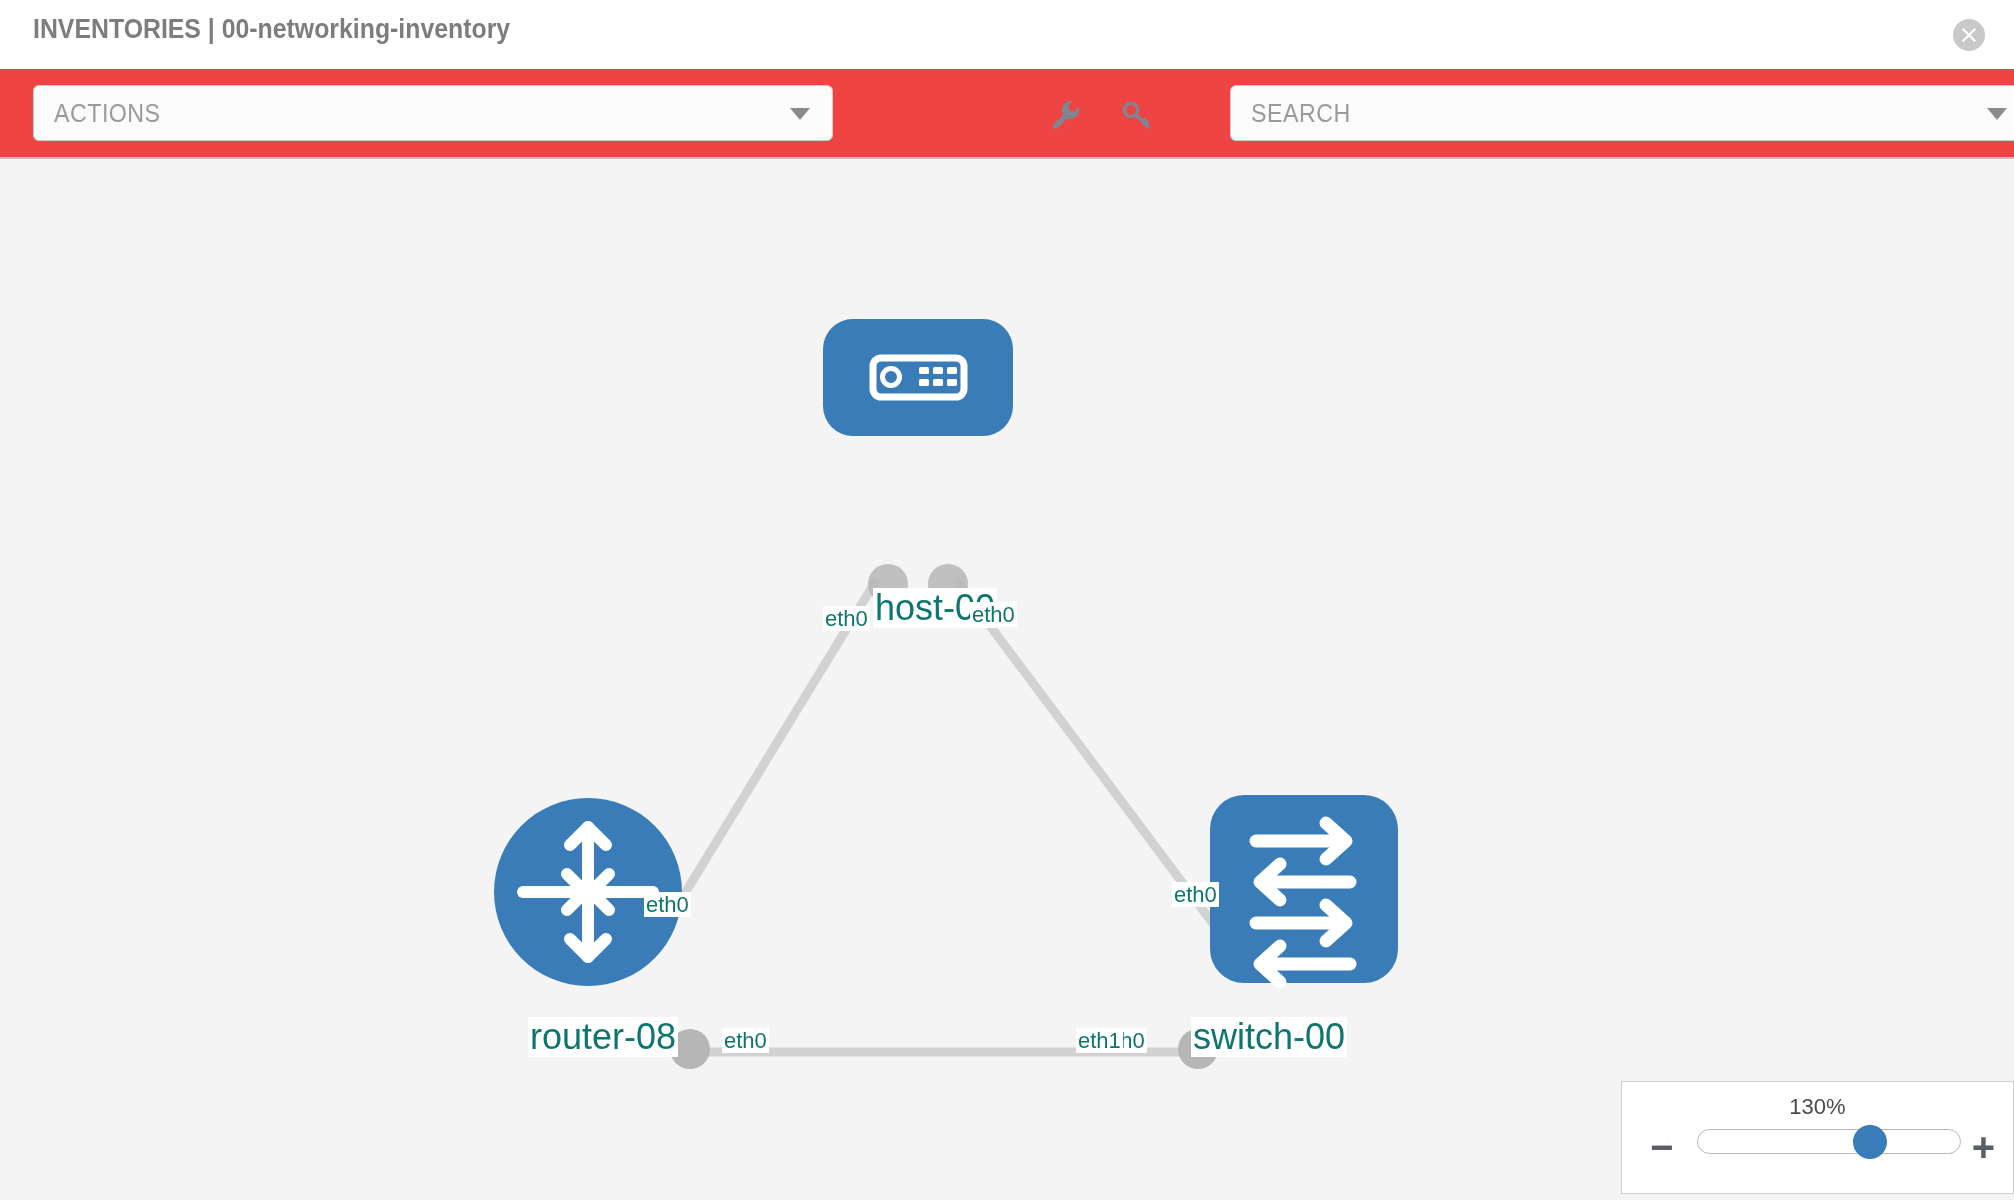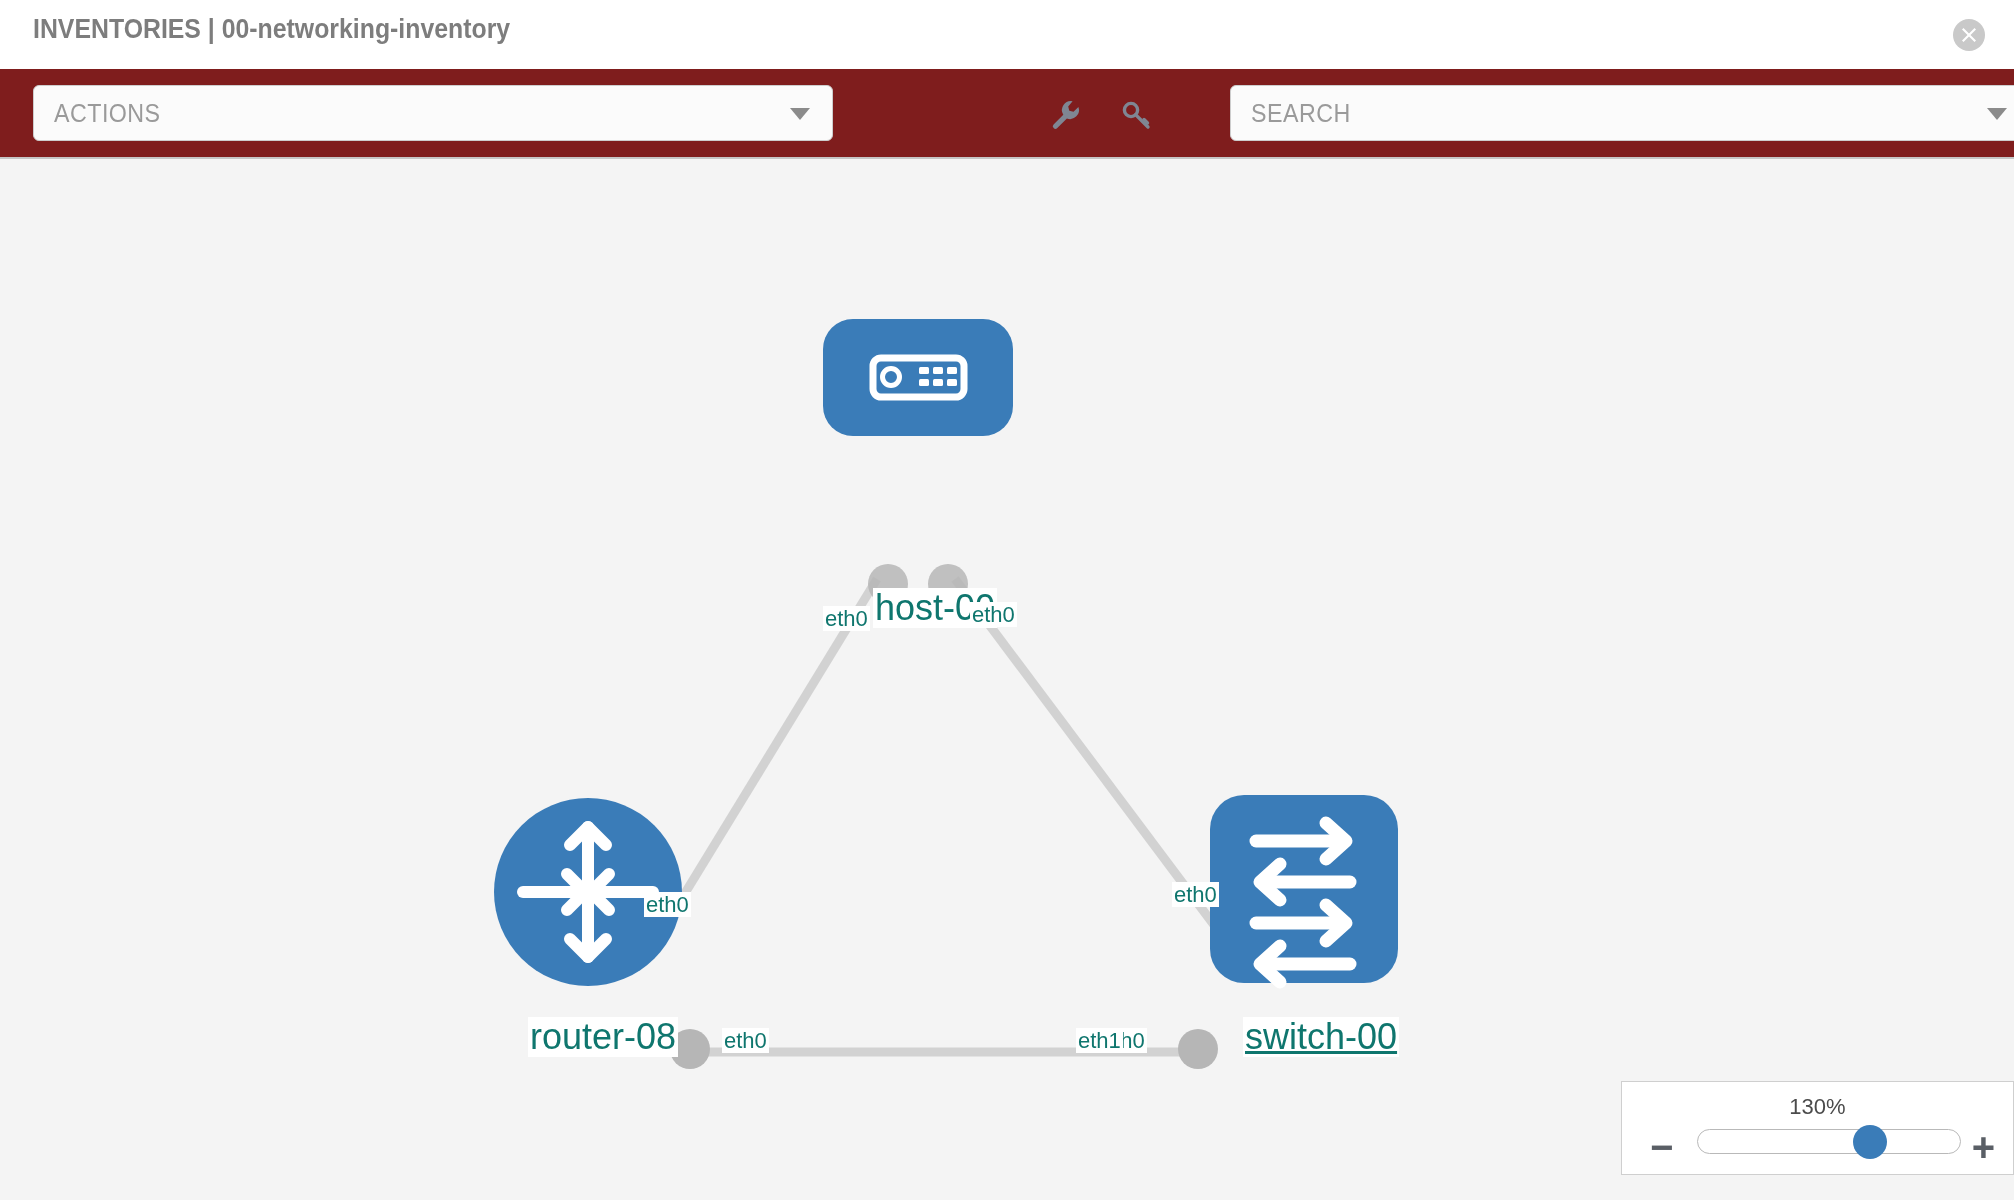--- a/index.html
+++ b/index.html
@@ -41,21 +41,21 @@
     border-radius: 50%;
     background: #c9c9c9;
     cursor: pointer;
   }
   .close-btn svg { display:block; }
 
   
   .toolbar {
     position: absolute; top: 69px; left: 0;
     width: 2014px; height: 90px;
-    background: #7f1d1d;
+    background: #ef4444;
     border-bottom: 2px solid #c6c6c6;
     box-sizing: border-box;
   }
   .select-box {
     position: absolute;
     background: #fbfbfb;
     border: 1px solid #cdcdcd;
     border-radius: 6px;
     box-sizing: border-box;
     cursor: pointer;
@@ -111,21 +111,21 @@
     line-height: 1.05;
     padding: 1px 2px;
   }
   .name-label { font-size: 36px; }
   .if-label   { font-size: 22px; }
 
   
   .zoom-panel {
     position: absolute;
     left: 1621px; top: 1081px;
-    width: 393px; height: 94px;
+    width: 393px; height: 113px;
     background: #ffffff;
     border: 1px solid #cfcfcf;
     box-sizing: border-box;
   }
   .zoom-value {
     position: absolute;
     top: 12px; left: 0; width: 100%;
     text-align: center;
     font-size: 22px;
     color: #4b4b4b;
@@ -270,21 +270,21 @@
 
           <line x1="1350" y1="805" x2="1262" y2="805"></line>
           <polyline points="1280,787 1260,805 1280,823"></polyline>
         </g>
       </g>
 
     </svg>
 
     <div class="node-label name-label" style="left:873px; top:429px;">host-00</div>
     <div class="node-label name-label" style="left:528px; top:858px;">router-08</div>
-    <div class="node-label name-label" style="left:1243px; top:858px;text-decoration:underline;">switch-00</div>
+    <div class="node-label name-label" style="left:1191px; top:858px;">switch-00</div>
 
     <div class="node-label if-label" style="left:823px; top:447px;">eth0</div>
     <div class="node-label if-label" style="left:970px; top:443px;">eth0</div>
     <div class="node-label if-label" style="left:644px; top:733px;">eth0</div>
     <div class="node-label if-label" style="left:1172px; top:723px;">eth0</div>
     <div class="node-label if-label" style="left:722px; top:869px;">eth0</div>
     <div class="node-label if-label" style="left:1100px; top:869px;">eth0</div>
     <div class="node-label if-label" style="left:1076px; top:869px;text-align:right;">eth1</div>
 
   </div>

